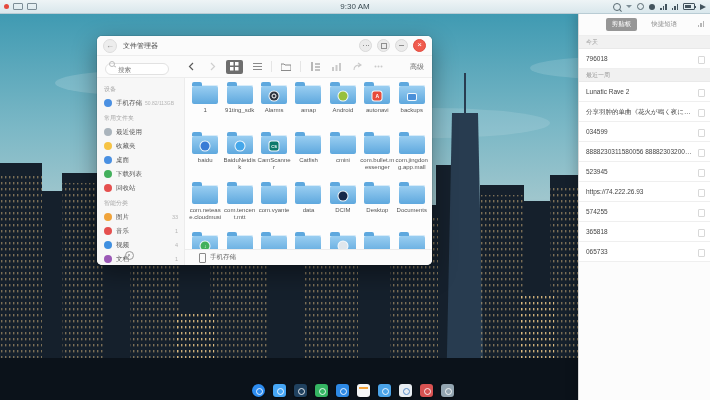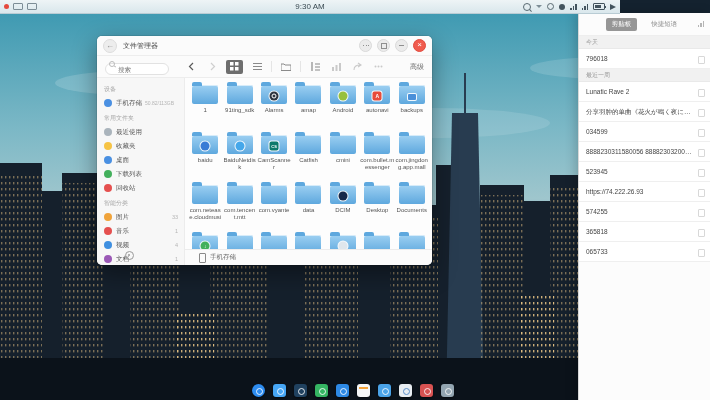--- a/index.html
+++ b/index.html
@@ -1,22 +1,22 @@
 <!DOCTYPE html>
 <html><head>
 <meta charset="utf-8">
 <style>
   html,body{margin:0;padding:0;}
   body{width:710px;height:400px;position:relative;overflow:hidden;
        font-family:"Liberation Sans","DejaVu Sans",sans-serif;background:#14222f;}
   .abs{position:absolute;}
 
   
-  #topbar{left:0;top:0;width:594px;height:13px;
-    background:linear-gradient(#eef4f6,#d9e7ec);border-bottom:1px solid #b9ccd4;z-index:40;padding-left:26px;}
+  #topbar{left:0;top:0;width:710px;height:13px;
+    background:linear-gradient(#eef4f6,#d9e7ec);border-bottom:1px solid #b9ccd4;z-index:40;}
   #topbar-time{left:0;right:0;top:0;height:13px;line-height:13px;text-align:center;
     font-size:8px;color:#3a4a52;}
   .tbl{display:flex;align-items:center;gap:4px;left:4px;top:0;height:13px;}
   .tbr{display:flex;align-items:center;gap:5px;right:4px;top:0;height:13px;}
   .rec-dot{width:5px;height:5px;border-radius:50%;background:#e5493d;display:inline-block;}
   .mini-rect{width:8px;height:5px;border:1px solid #7d8d96;border-radius:1px;display:inline-block;}
   .tb-ic{display:inline-block;position:relative;}
   .ic-search{width:6px;height:6px;border:1px solid #5a6a72;border-radius:50%;}
   .ic-search::after{content:"";position:absolute;width:3px;height:1px;background:#5a6a72;
     transform:rotate(45deg);right:-2px;bottom:-1px;}

